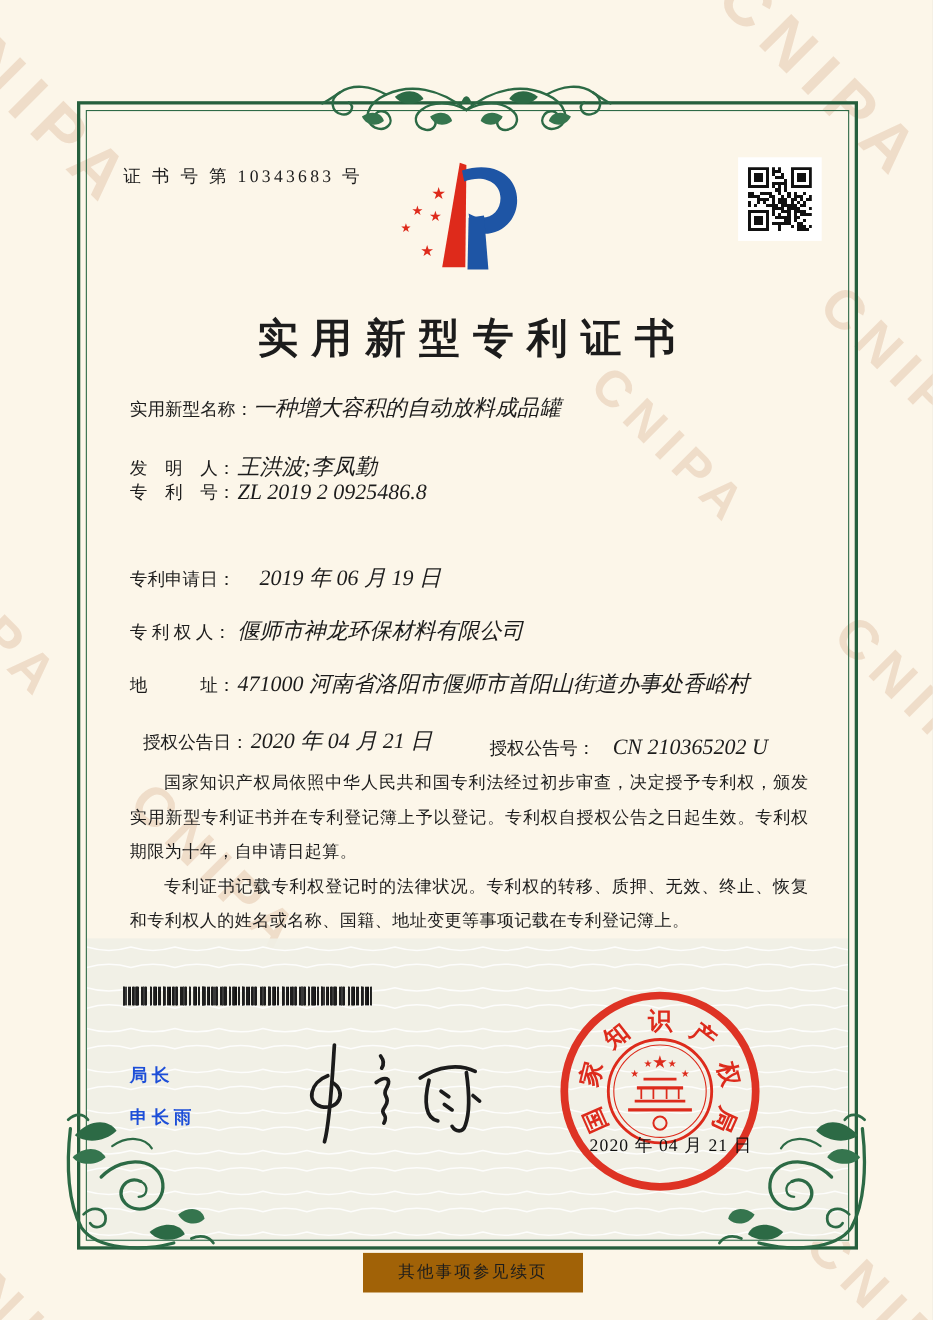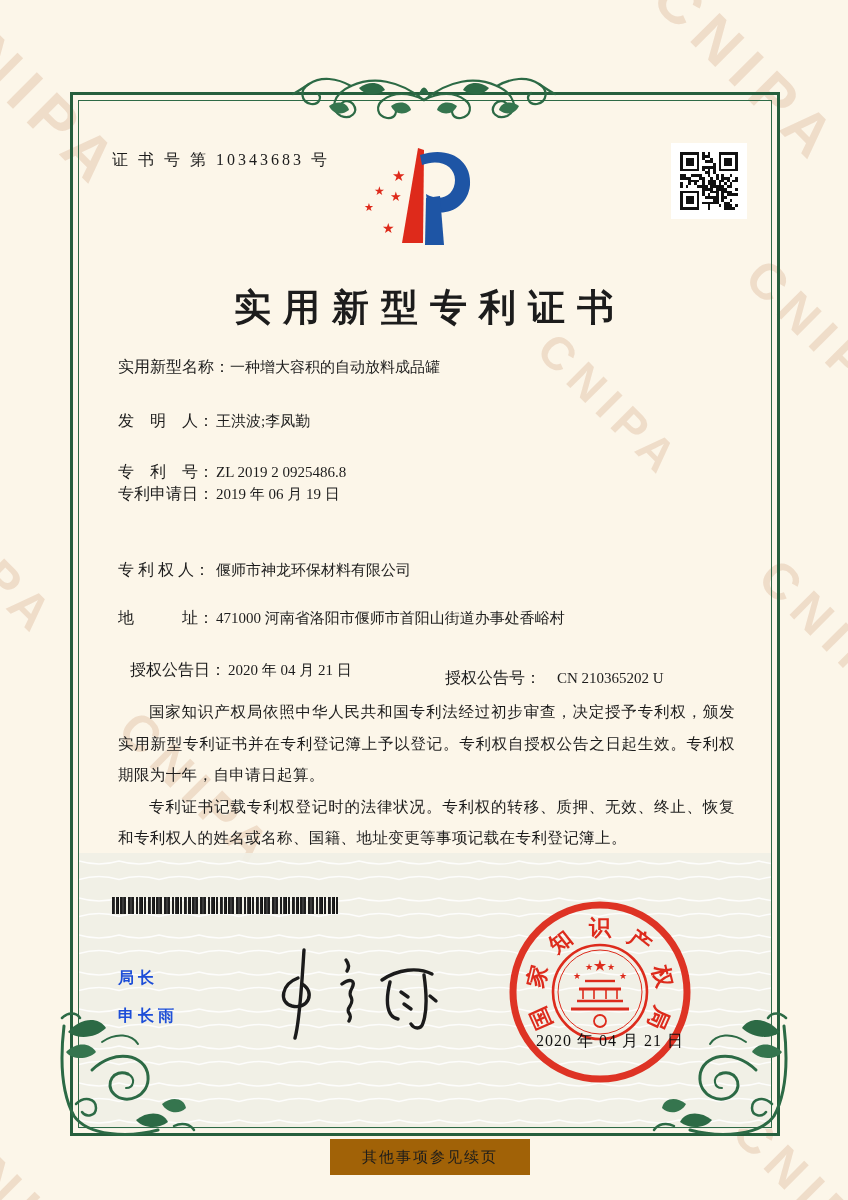--- a/index.html
+++ b/index.html
@@ -27,21 +27,21 @@
   
   .ct{position:absolute; z-index:5;}
   .cert-no{left:112px; top:150px; font-size:16px; letter-spacing:3px;}
   .title{left:0; right:0; top:248px; text-align:center; font-size:37px; font-weight:bold;
     letter-spacing:12px; padding-left:12px;margin-top:35px;}
   .logo-svg{left:356px; top:143px;}
   .qr-box{left:671px; top:143px; width:76px; height:76px; background:#ffffff;
     display:flex; align-items:center; justify-content:center;}
   .field-row{position:absolute; left:118px; display:flex; align-items:baseline; z-index:5;}
   .f-label{flex:0 0 98px; font-size:16px; white-space:nowrap;}
-  .f-value{font-size:15px; white-space:nowrap;}
+  .f-value{font-size:20px; white-space:nowrap;font-style:italic;}
   .grant-group{position:absolute; display:flex; align-items:baseline; z-index:5;margin-left:12px;}
   .paras{left:118px; top:696px; width:617px; font-size:15.5px; line-height:31.5px;
     letter-spacing:0.4px; text-align:justify;}
   .paras p{margin:0; text-indent:2em;}
   .barcode{left:112px; top:897px; width:226px; height:17px;
     background-image:
       repeating-linear-gradient(90deg,#1d1d1d 0 2px,rgba(0,0,0,0) 2px 4px),
       repeating-linear-gradient(90deg,#3a3a3a 0 3px,rgba(0,0,0,0) 3px 9px),
       repeating-linear-gradient(90deg,#101010 0 1px,rgba(0,0,0,0) 1px 6px);
   }
@@ -309,25 +309,25 @@
 
   <div id="fields">
       <div class="field-row" style="top: 357px;">
         <span class="f-label">实用新型名称：</span>
         <span class="f-value">一种增大容积的自动放料成品罐</span>
       </div>
       <div class="field-row" style="top: 411px;">
         <span class="f-label">发　明　人：</span>
         <span class="f-value">王洪波;李凤勤</span>
       </div>
-      <div class="field-row" style="top: 462px;">
+      <div class="field-row" style="top: 437px; align-items: center;">
         <span class="f-label">专　利　号：</span>
         <span class="f-value">ZL 2019 2 0925486.8</span>
       </div>
-      <div class="field-row" style="top: 484px;">
+      <div class="field-row" style="top: 512px; gap: 20px;">
         <span class="f-label">专利申请日：</span>
         <span class="f-value">2019 年 06 月 19 日</span>
       </div>
       <div class="field-row" style="top: 560px;">
         <span class="f-label">专 利 权 人：</span>
         <span class="f-value">偃师市神龙环保材料有限公司</span>
       </div>
       <div class="field-row" style="top: 608px;">
         <span class="f-label">地　　　址：</span>
         <span class="f-value">471000 河南省洛阳市偃师市首阳山街道办事处香峪村</span>

